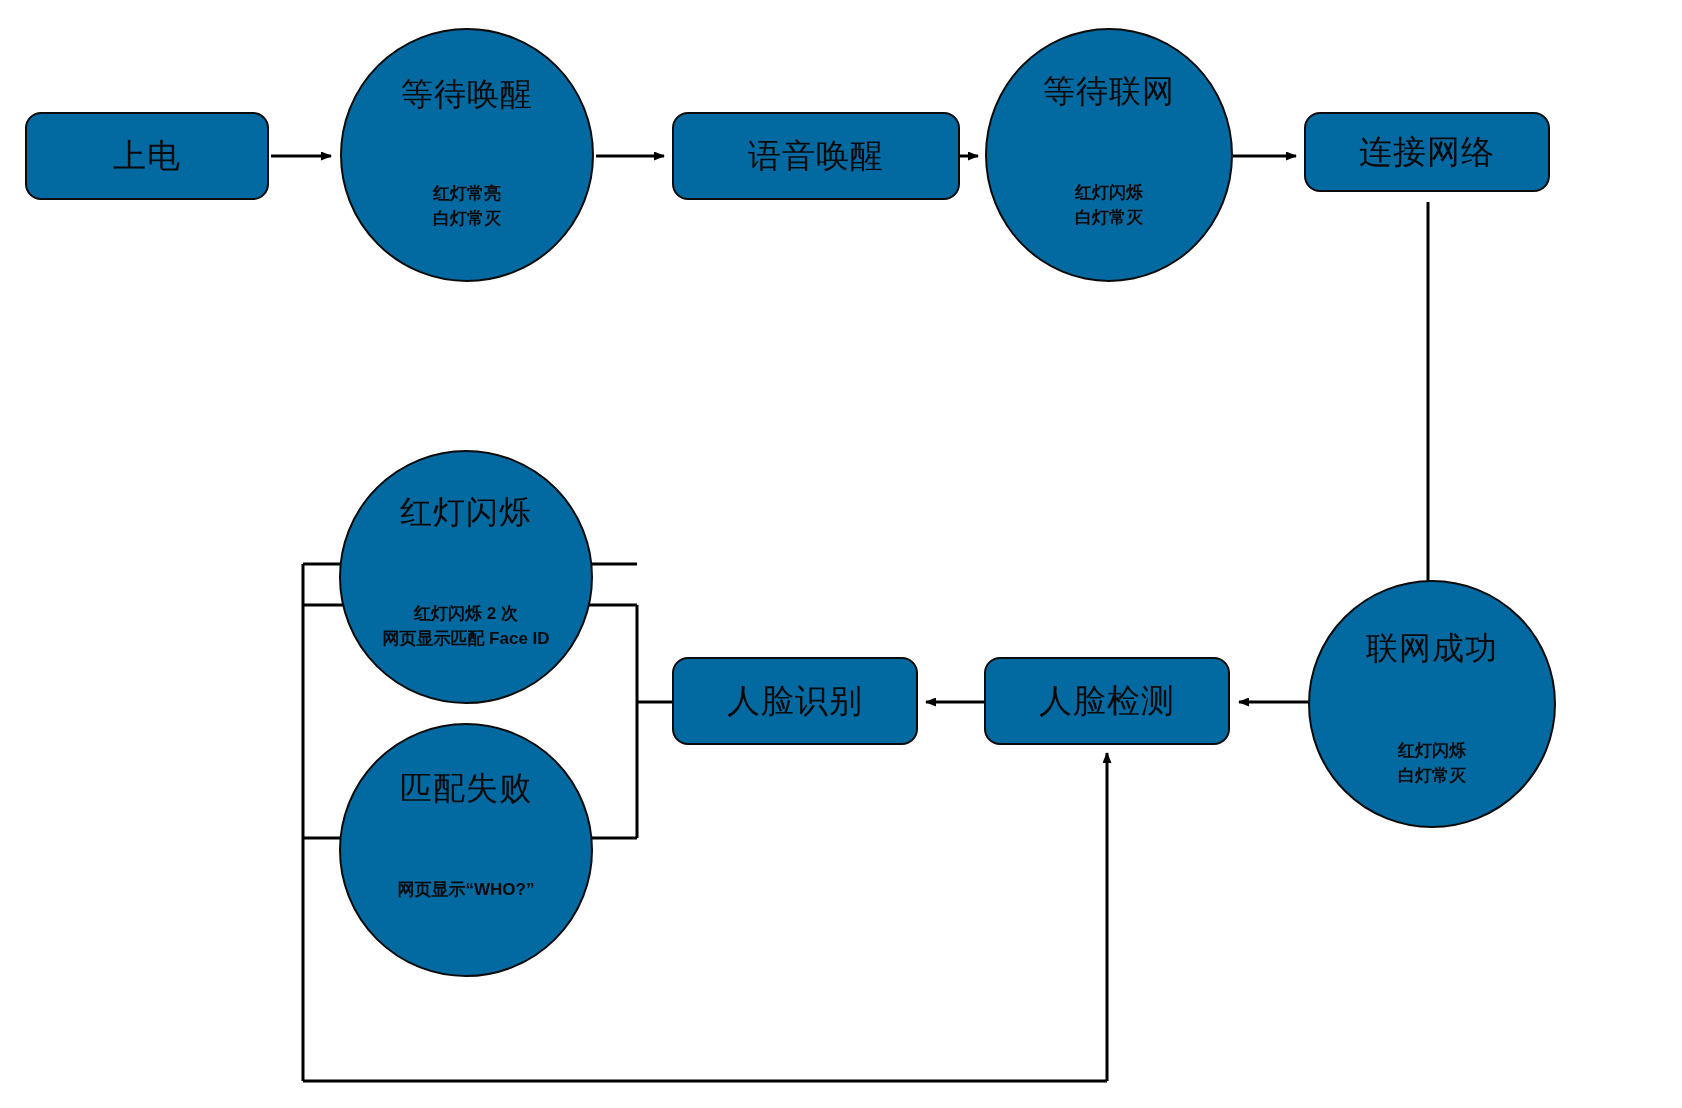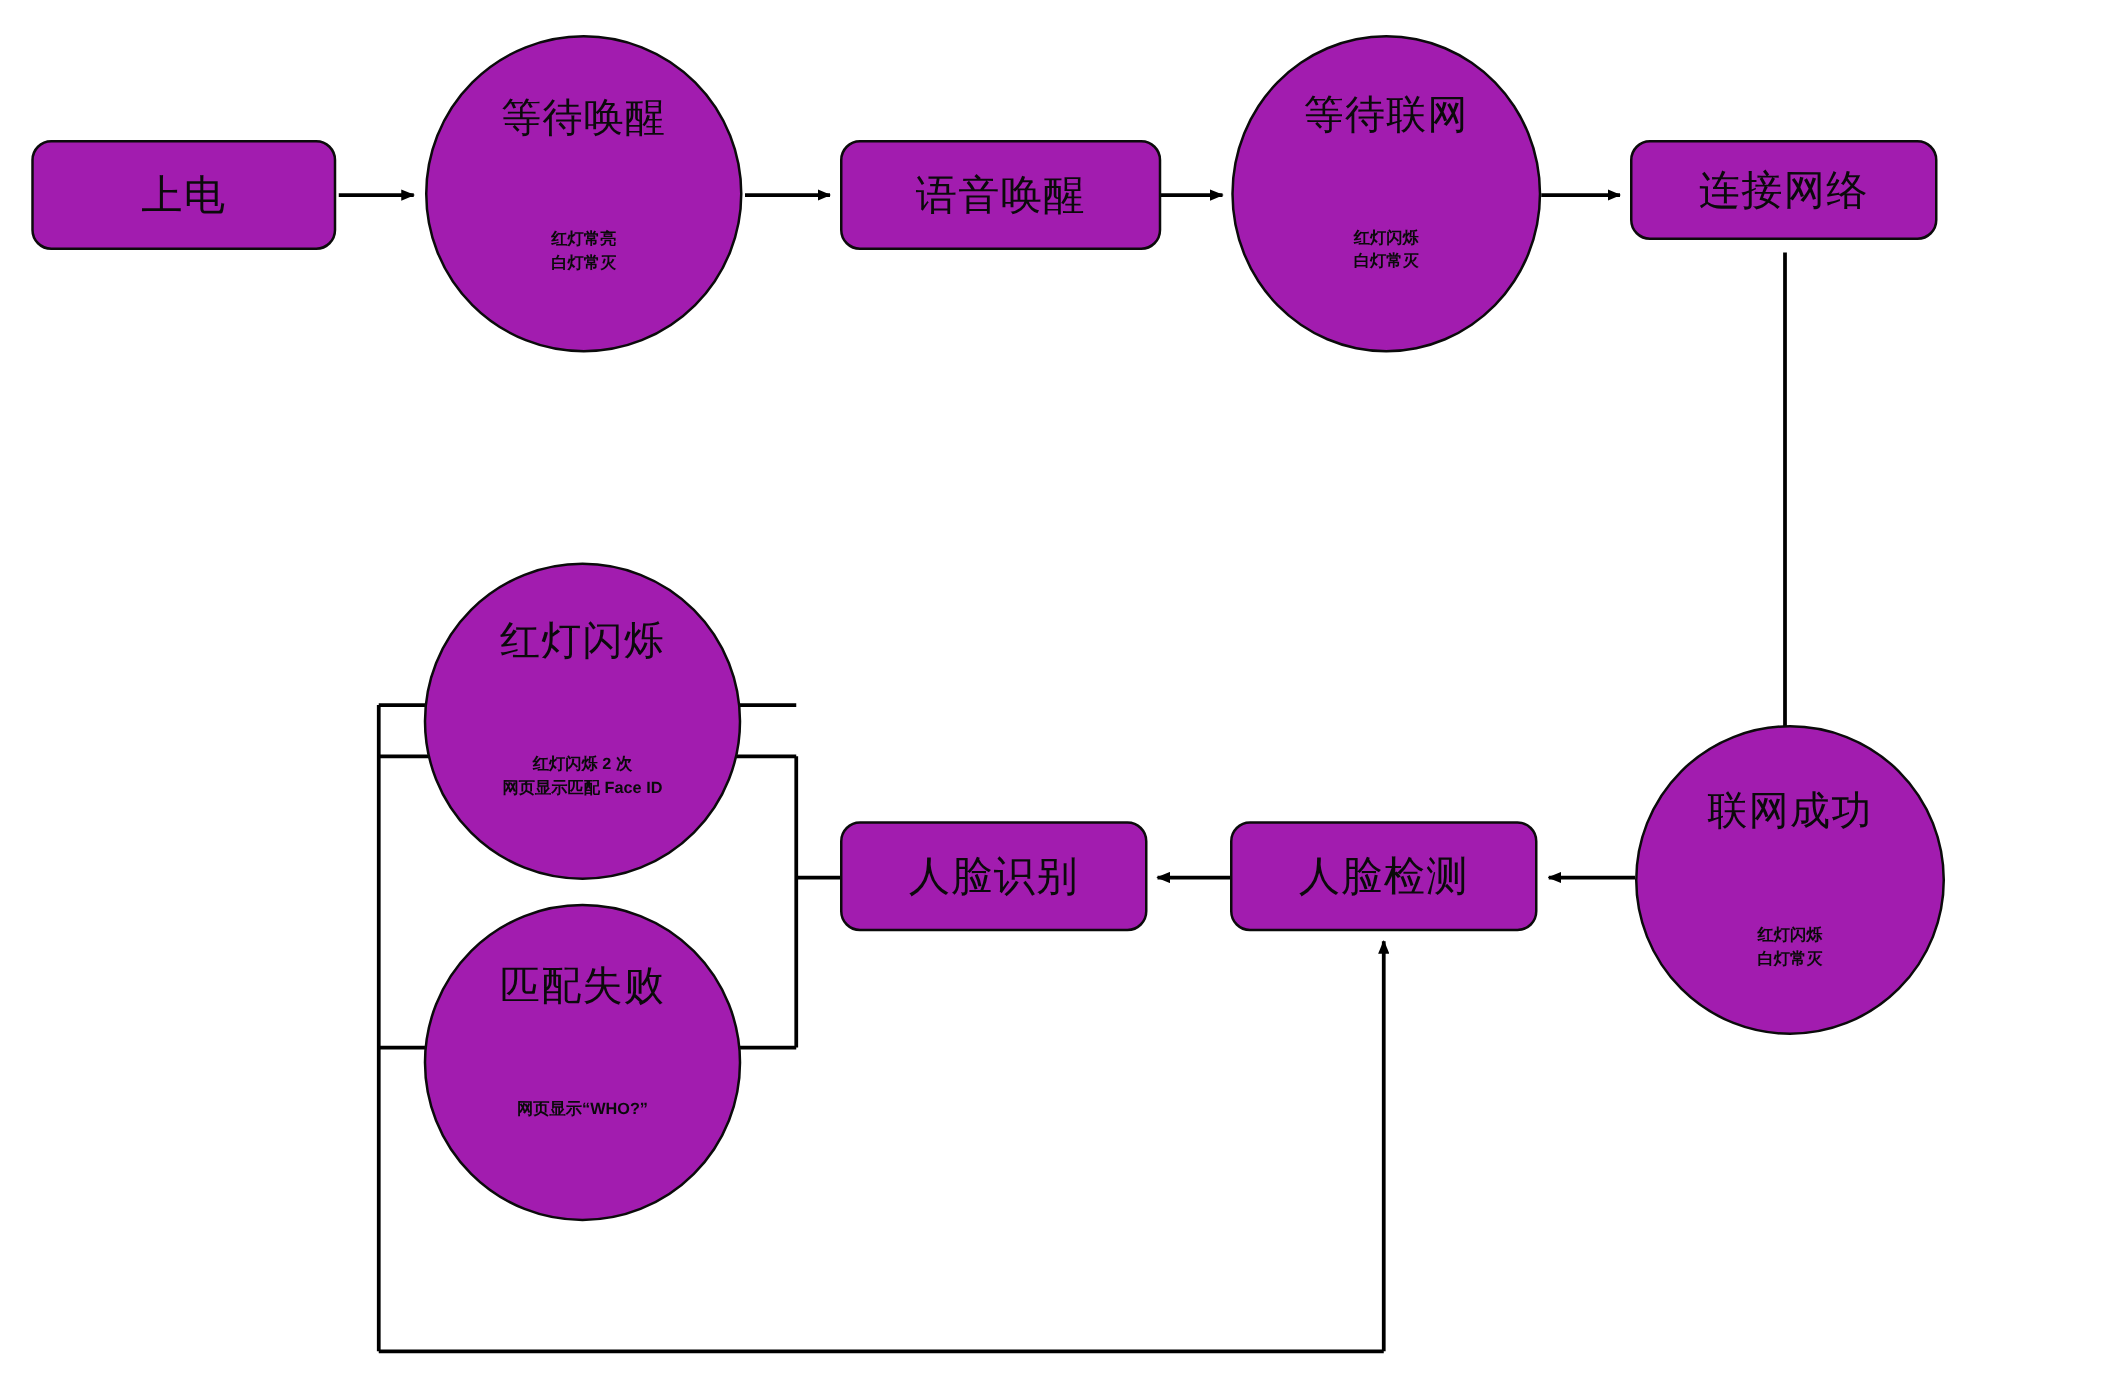--- a/index.html
+++ b/index.html
@@ -21,21 +21,21 @@
     position: absolute;
     left: 0;
     top: 0;
     width: 1682px;
     height: 1108px;
     pointer-events: none;
   }
   .node {
     position: absolute;
     box-sizing: border-box;
-    background: #a21caf;
+    background: #0369a1;
     border: 2px solid #0b0b0b;
     display: flex;
     flex-direction: column;
     align-items: center;
     color: #0a0a0a;
   }
   .node.box {
     border-radius: 16px;
     justify-content: center;
   }
@@ -47,21 +47,21 @@
     font-size: 33px;
     line-height: 1.15;
     letter-spacing: 1px;
     white-space: nowrap;
     font-weight: 400;
   }
   .circle .node-title {
     font-size: 32px;
   }
   .node-sub {
-    font-size: 13px;
+    font-size: 17px;
     line-height: 1.45;
     text-align: center;
     white-space: pre-line;
     font-weight: 600;
   }
   .circle-inner {
     position: absolute;
     left: 0;
     right: 0;
     display: flex;
@@ -133,21 +133,21 @@
   <div class="node circle" style="left:340px; top:28px; width:254px; height:254px;">
     <div class="circle-inner" style="top:46px;">
       <div class="node-title">等待唤醒</div>
     </div>
     <div class="circle-inner" style="top:152px;">
       <div class="node-sub">红灯常亮
 白灯常灭</div>
     </div>
   </div>
 
-  <div class="node box" style="left:672px; top:112px; width:257px; height:88px;">
+  <div class="node box" style="left:672px; top:112px; width:288px; height:88px;">
     <div class="node-title">语音唤醒</div>
   </div>
 
   <div class="node circle" style="left:985px; top:28px; width:248px; height:254px;font-family:Liberation Mono, monospace;">
     <div class="circle-inner" style="top:46px;">
       <div class="node-title">等待联网</div>
     </div>
     <div class="circle-inner" style="top:152px;">
       <div class="node-sub">红灯闪烁
 白灯常灭</div>

